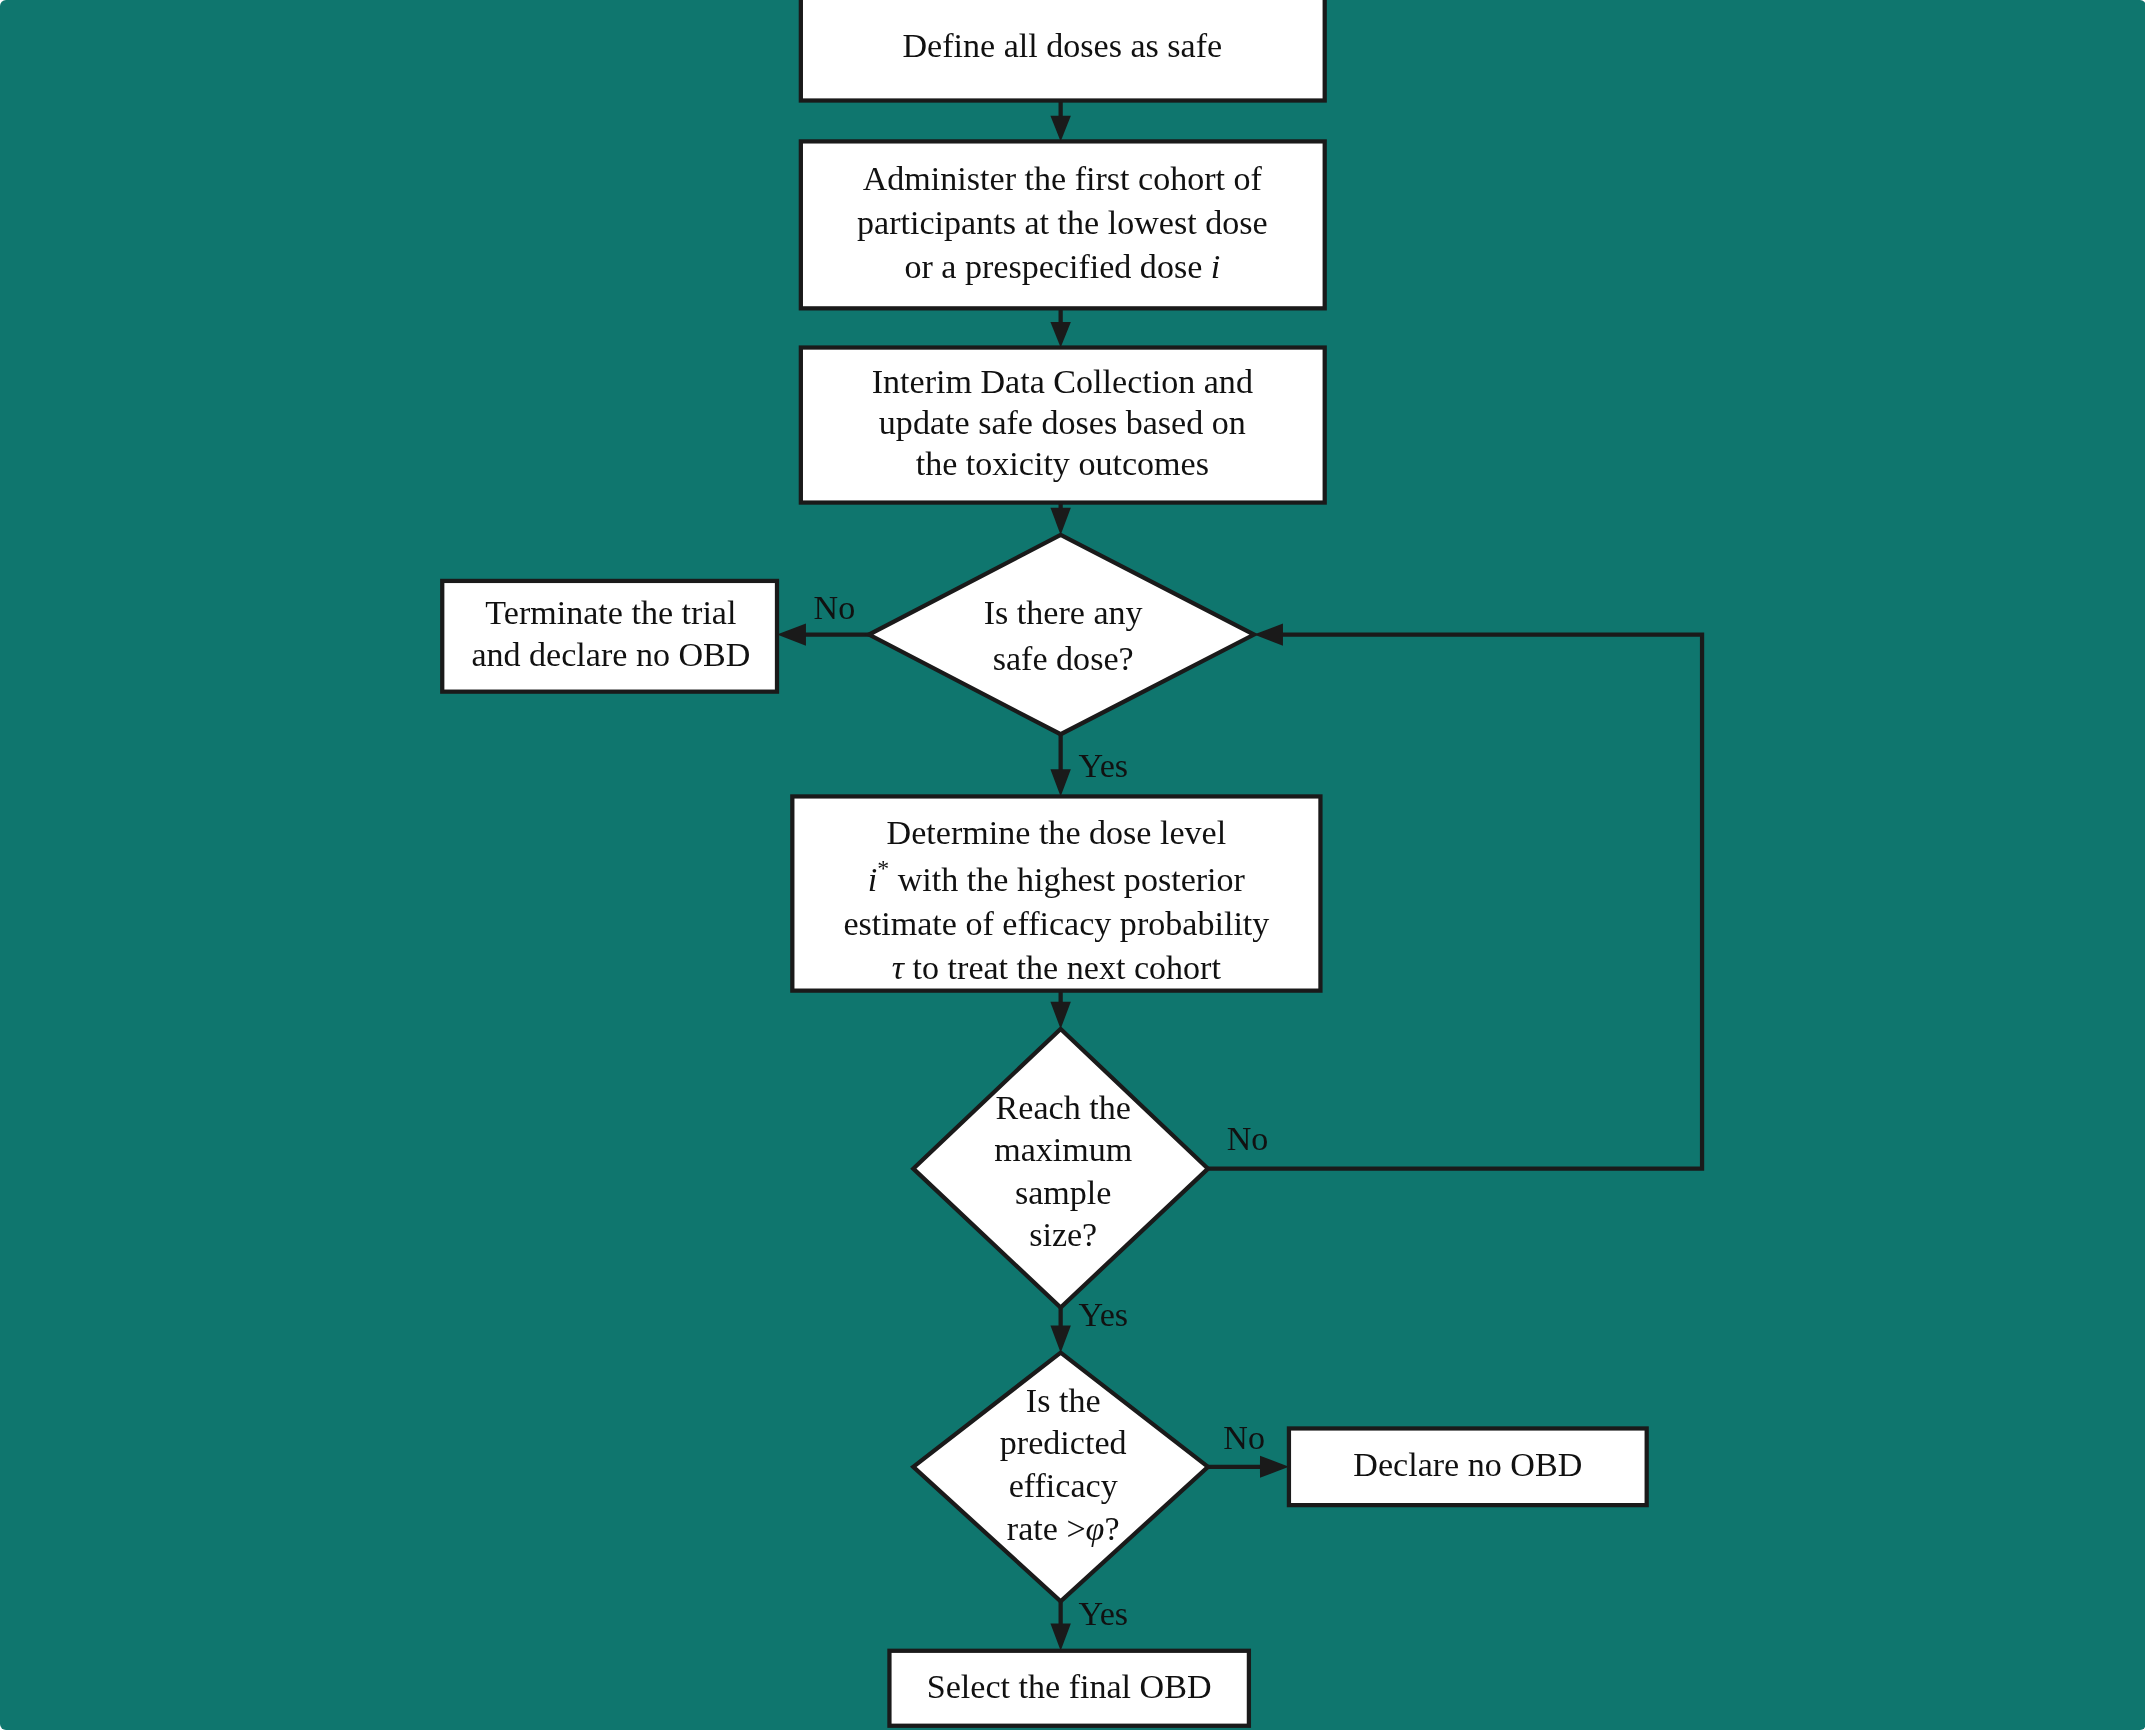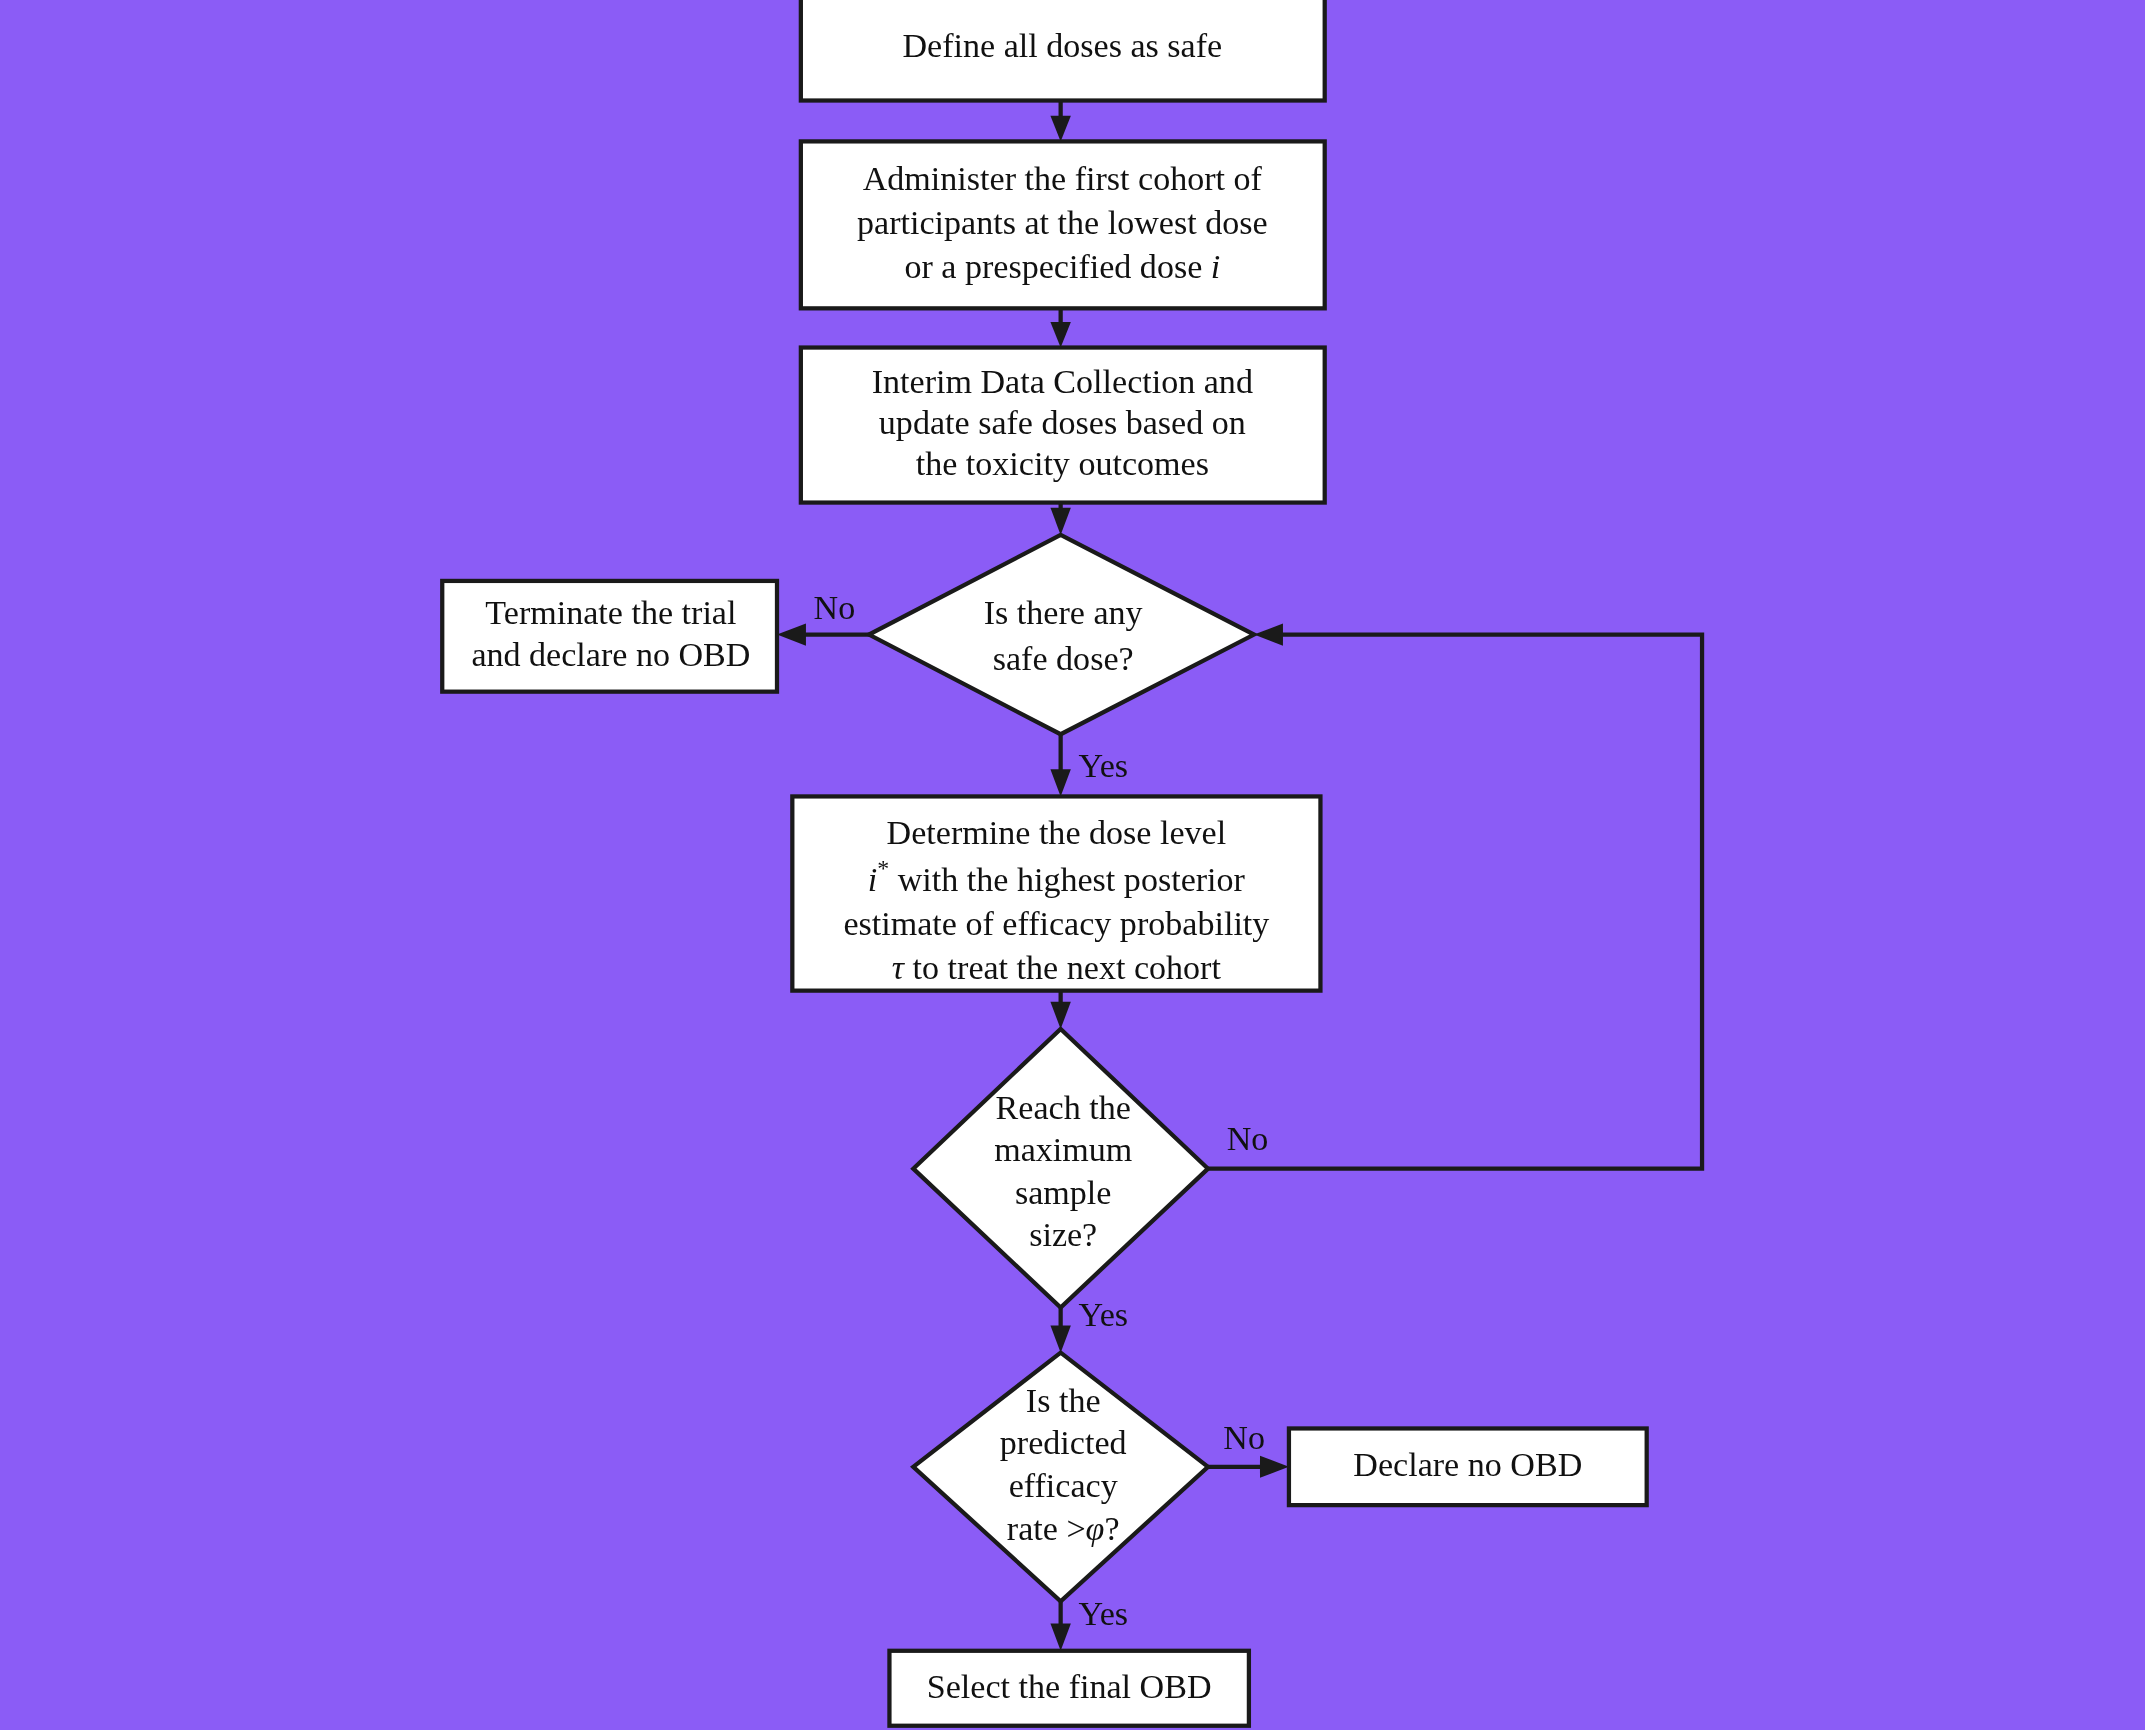--- a/index.html
+++ b/index.html
@@ -11,21 +11,22 @@
   body {
     width: 2146px;
     height: 1730px;
     overflow: hidden;
     font-family: "Liberation Serif", "DejaVu Serif", serif;
   }
   #flow-root {
     position: relative;
     width: 2146px;
     height: 1730px;
-    background: #8b5cf6;
+    background: #0f766e;
+    border-radius: 6px;
   }
   svg#flow-svg {
     position: absolute;
     top: 0;
     left: 0;
     width: 2146px;
     height: 1730px;
     display: block;
   }
   .node-shape {

